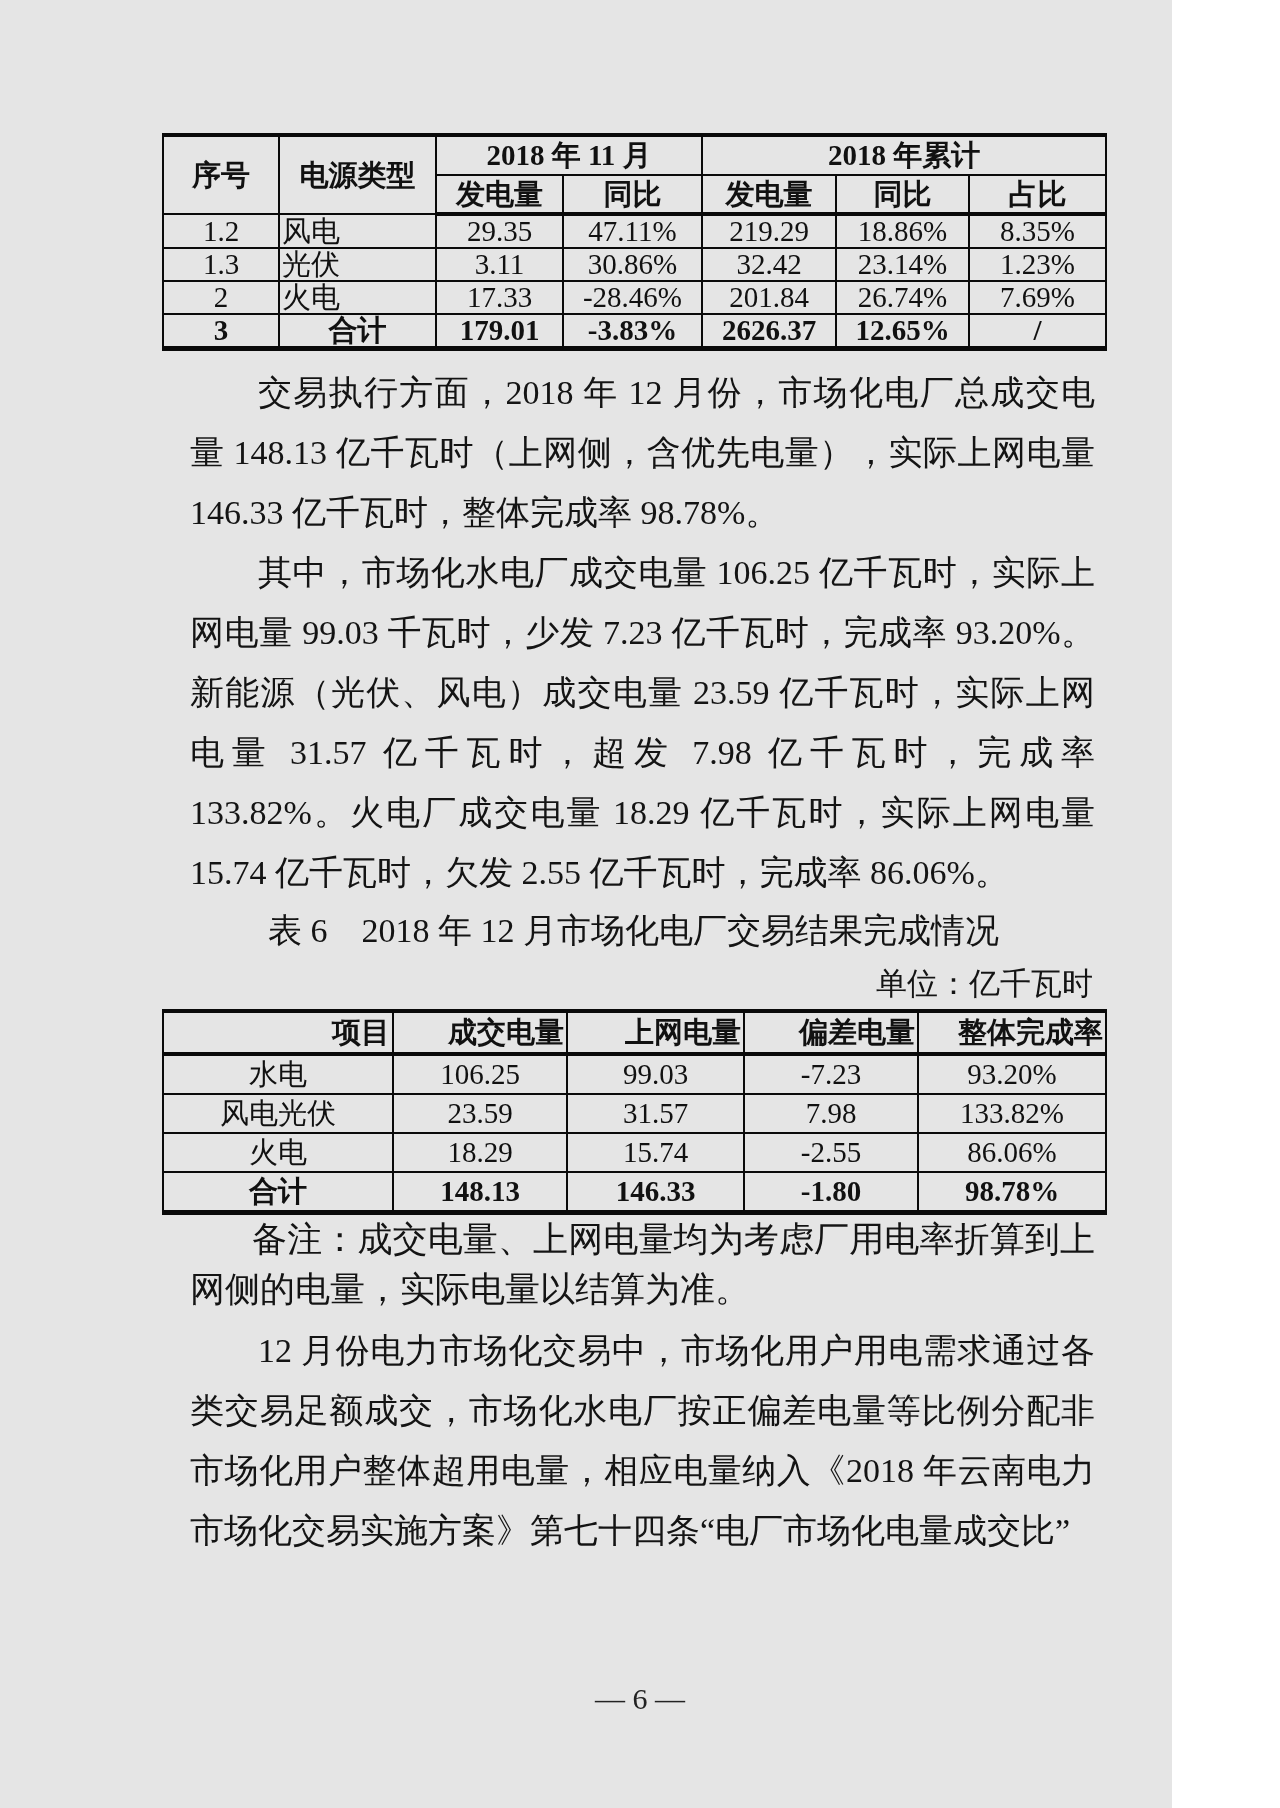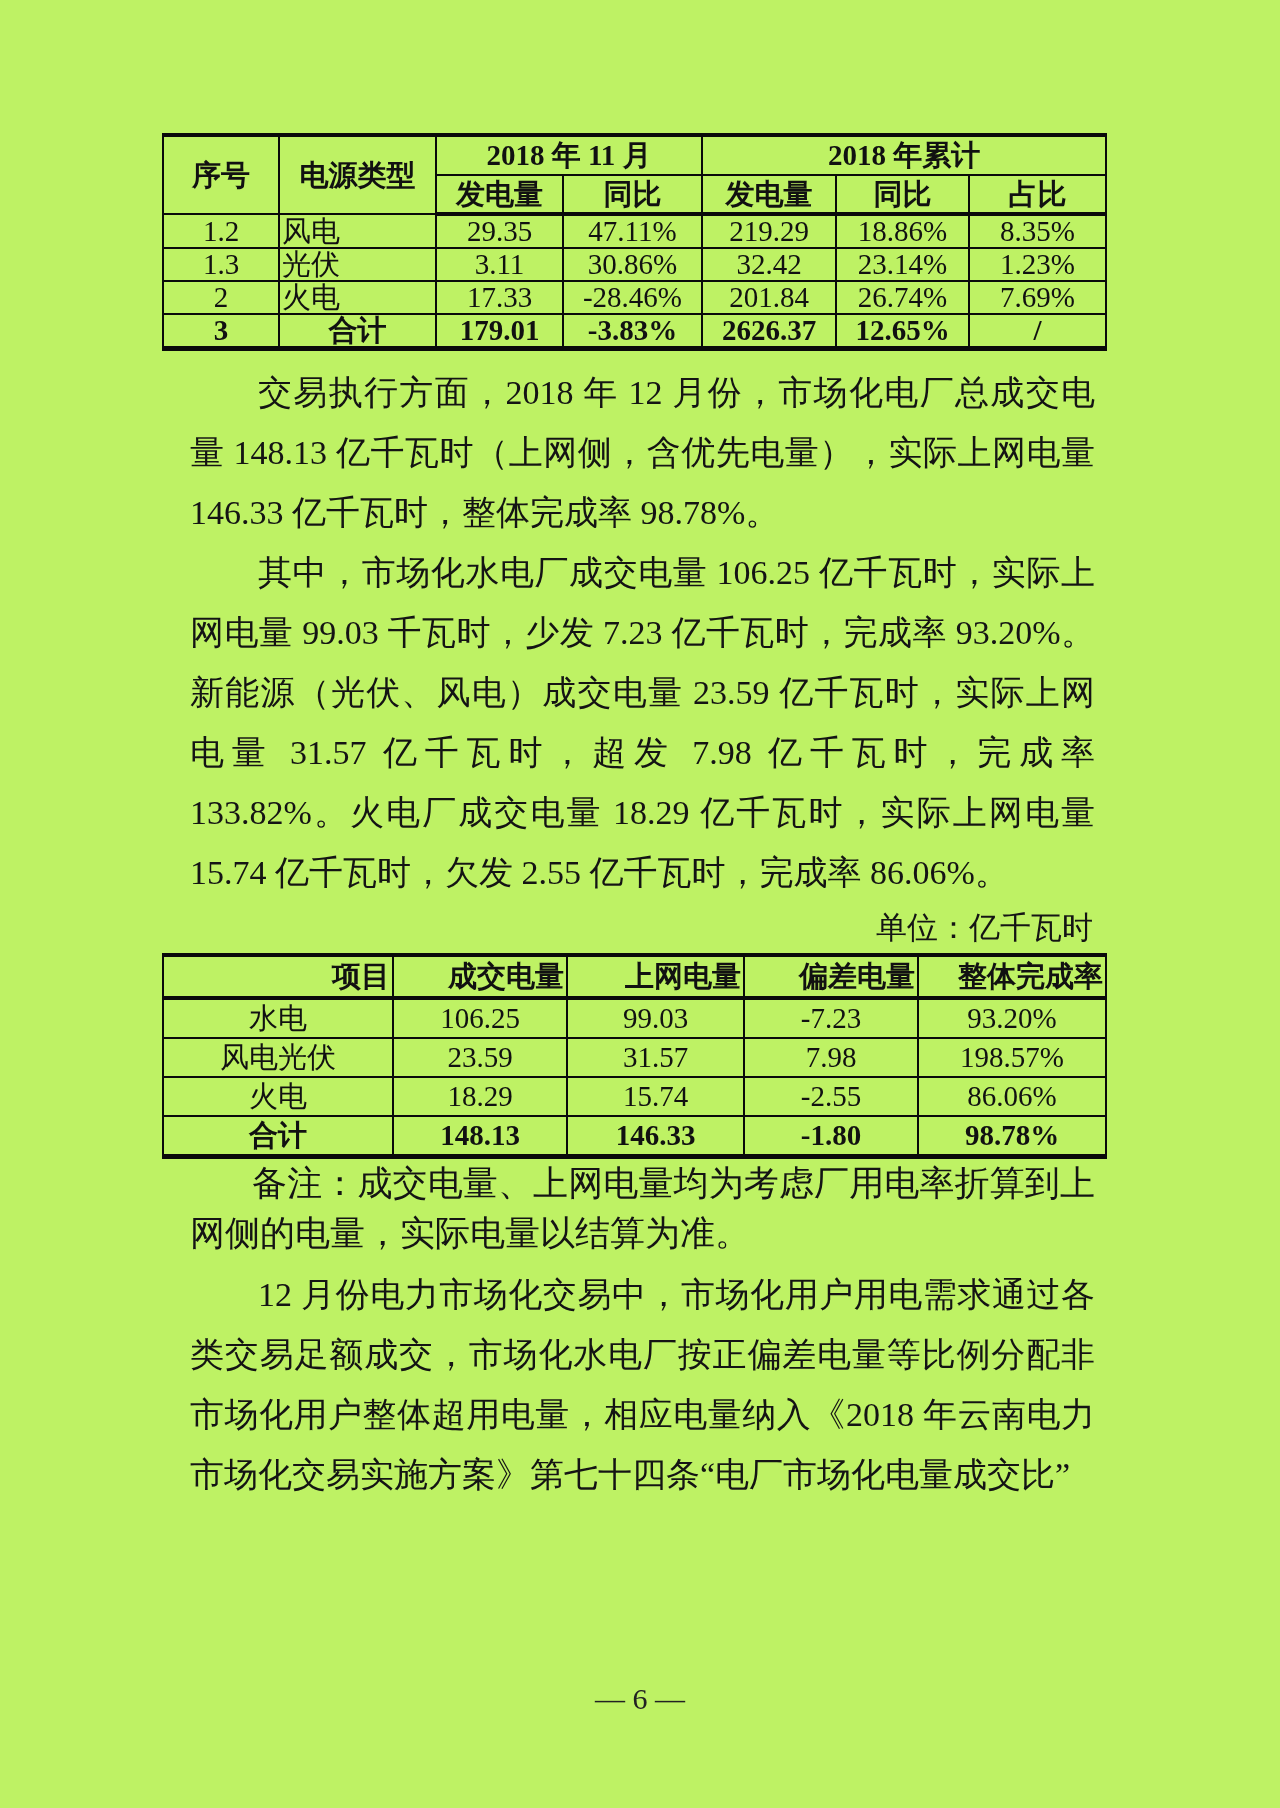--- a/index.html
+++ b/index.html
@@ -1,21 +1,21 @@
 <!DOCTYPE html>
 <html><head>
 <meta charset="utf-8">
 <style>
   html,body { margin:0; padding:0; }
   body {
     width:1280px; height:1808px; background:#ffffff;
     font-family:"Liberation Serif","DejaVu Serif",serif;
     color:#141414;
   }
-  .page { position:relative; width:1280px; height:1808px; overflow:hidden; background:#bef264; }
+  .page { position:relative; width:1172px; height:1808px; overflow:hidden; background:#e5e5e5; }
   .content { position:absolute; left:162px; top:133px; width:943px; }
 
   
   table.dtable {
     width:943px; border-collapse:collapse; table-layout:fixed;
     text-align:center; color:#111;
   }
   table.dtable td {
     border:2px solid #0a0a0a;
     padding:0 2px; overflow:hidden; white-space:nowrap;
@@ -126,20 +126,21 @@
           <td>/</td>
         </tr>
       </tbody>
     </table>
 
     <div class="body-text bt-first">
       <p>交易执行方面，2018 年 12 月份，市场化电厂总成交电量 148.13 亿千瓦时（上网侧，含优先电量），实际上网电量 146.33 亿千瓦时，整体完成率 98.78%。</p>
       <p>其中，市场化水电厂成交电量 106.25 亿千瓦时，实际上网电量 99.03 千瓦时，少发 7.23 亿千瓦时，完成率 93.20%。新能源（光伏、风电）成交电量 23.59 亿千瓦时，实际上网电量 31.57 亿千瓦时，超发 7.98 亿千瓦时，完成率 133.82%。火电厂成交电量 18.29 亿千瓦时，实际上网电量 15.74 亿千瓦时，欠发 2.55 亿千瓦时，完成率 86.06%。</p>
     </div>
 
+    <div class="table-title">表 6　2018 年 12 月市场化电厂交易结果完成情况</div>
     <div class="unit-line">单位：亿千瓦时</div>
 
     <table class="dtable t2">
       <colgroup>
         <col style="width:230px">
           <col style="width:174px">
           <col style="width:177px">
         <col style="width:174px">
           <col style="width:188px">
       </colgroup>
@@ -156,21 +157,21 @@
           <td>106.25</td>
           <td>99.03</td>
           <td>-7.23</td>
           <td>93.20%</td>
         </tr>
         <tr class="datarow2">
           <td>风电光伏</td>
           <td>23.59</td>
           <td>31.57</td>
           <td>7.98</td>
-          <td>198.57%</td>
+          <td>133.82%</td>
         </tr>
         <tr class="datarow2">
           <td>火电</td>
           <td>18.29</td>
           <td>15.74</td>
           <td>-2.55</td>
           <td>86.06%</td>
         </tr>
         <tr class="datarow2 totalrow">
           <td>合计</td>

